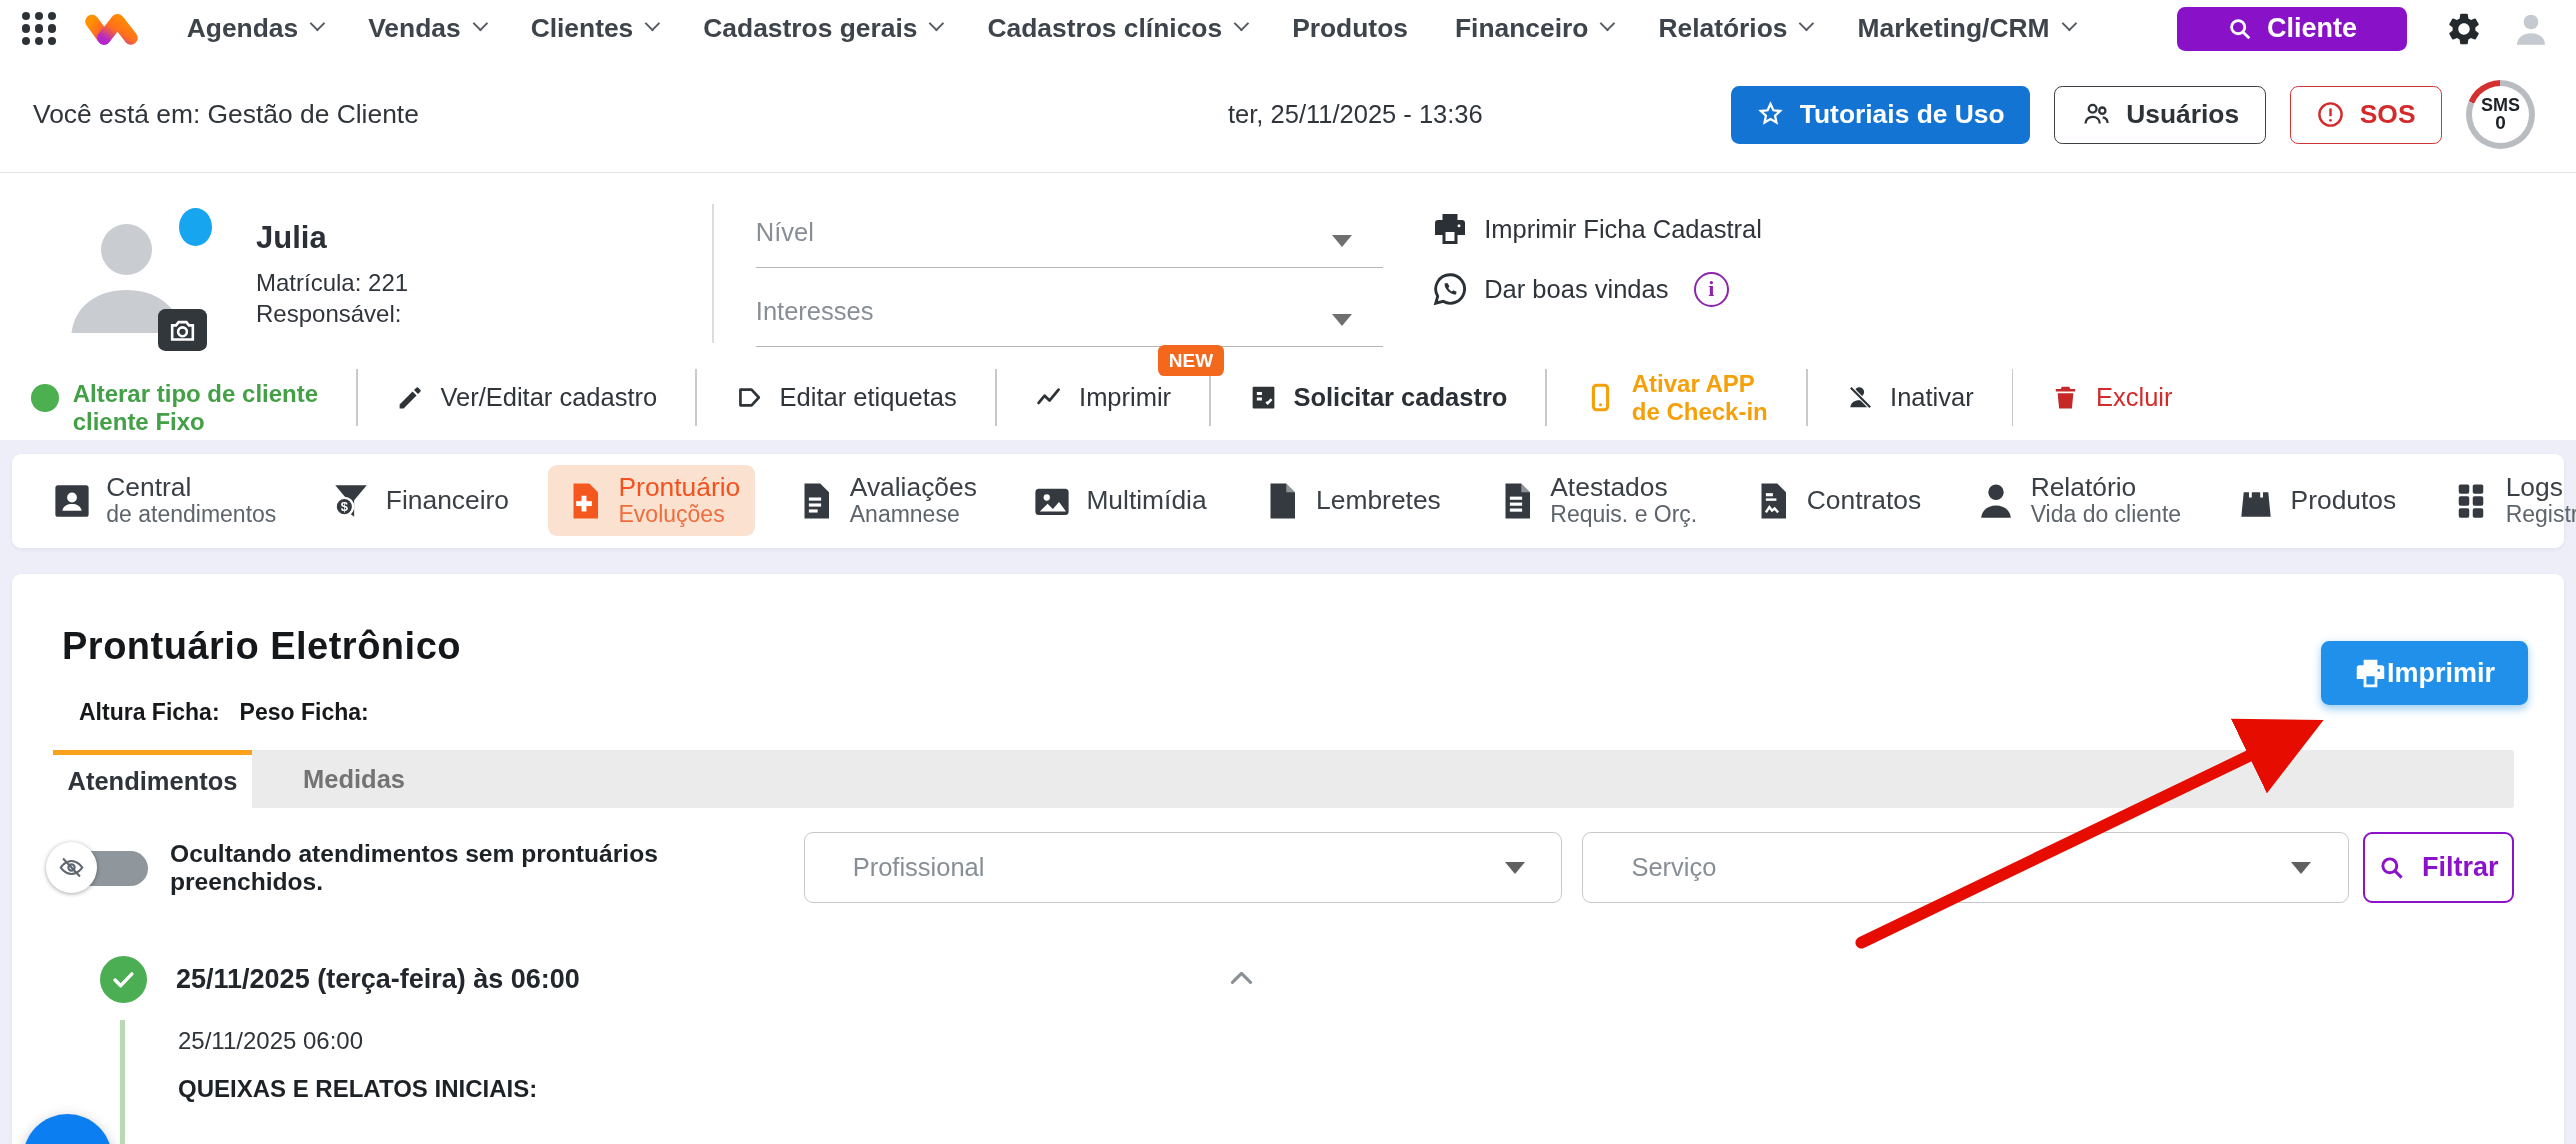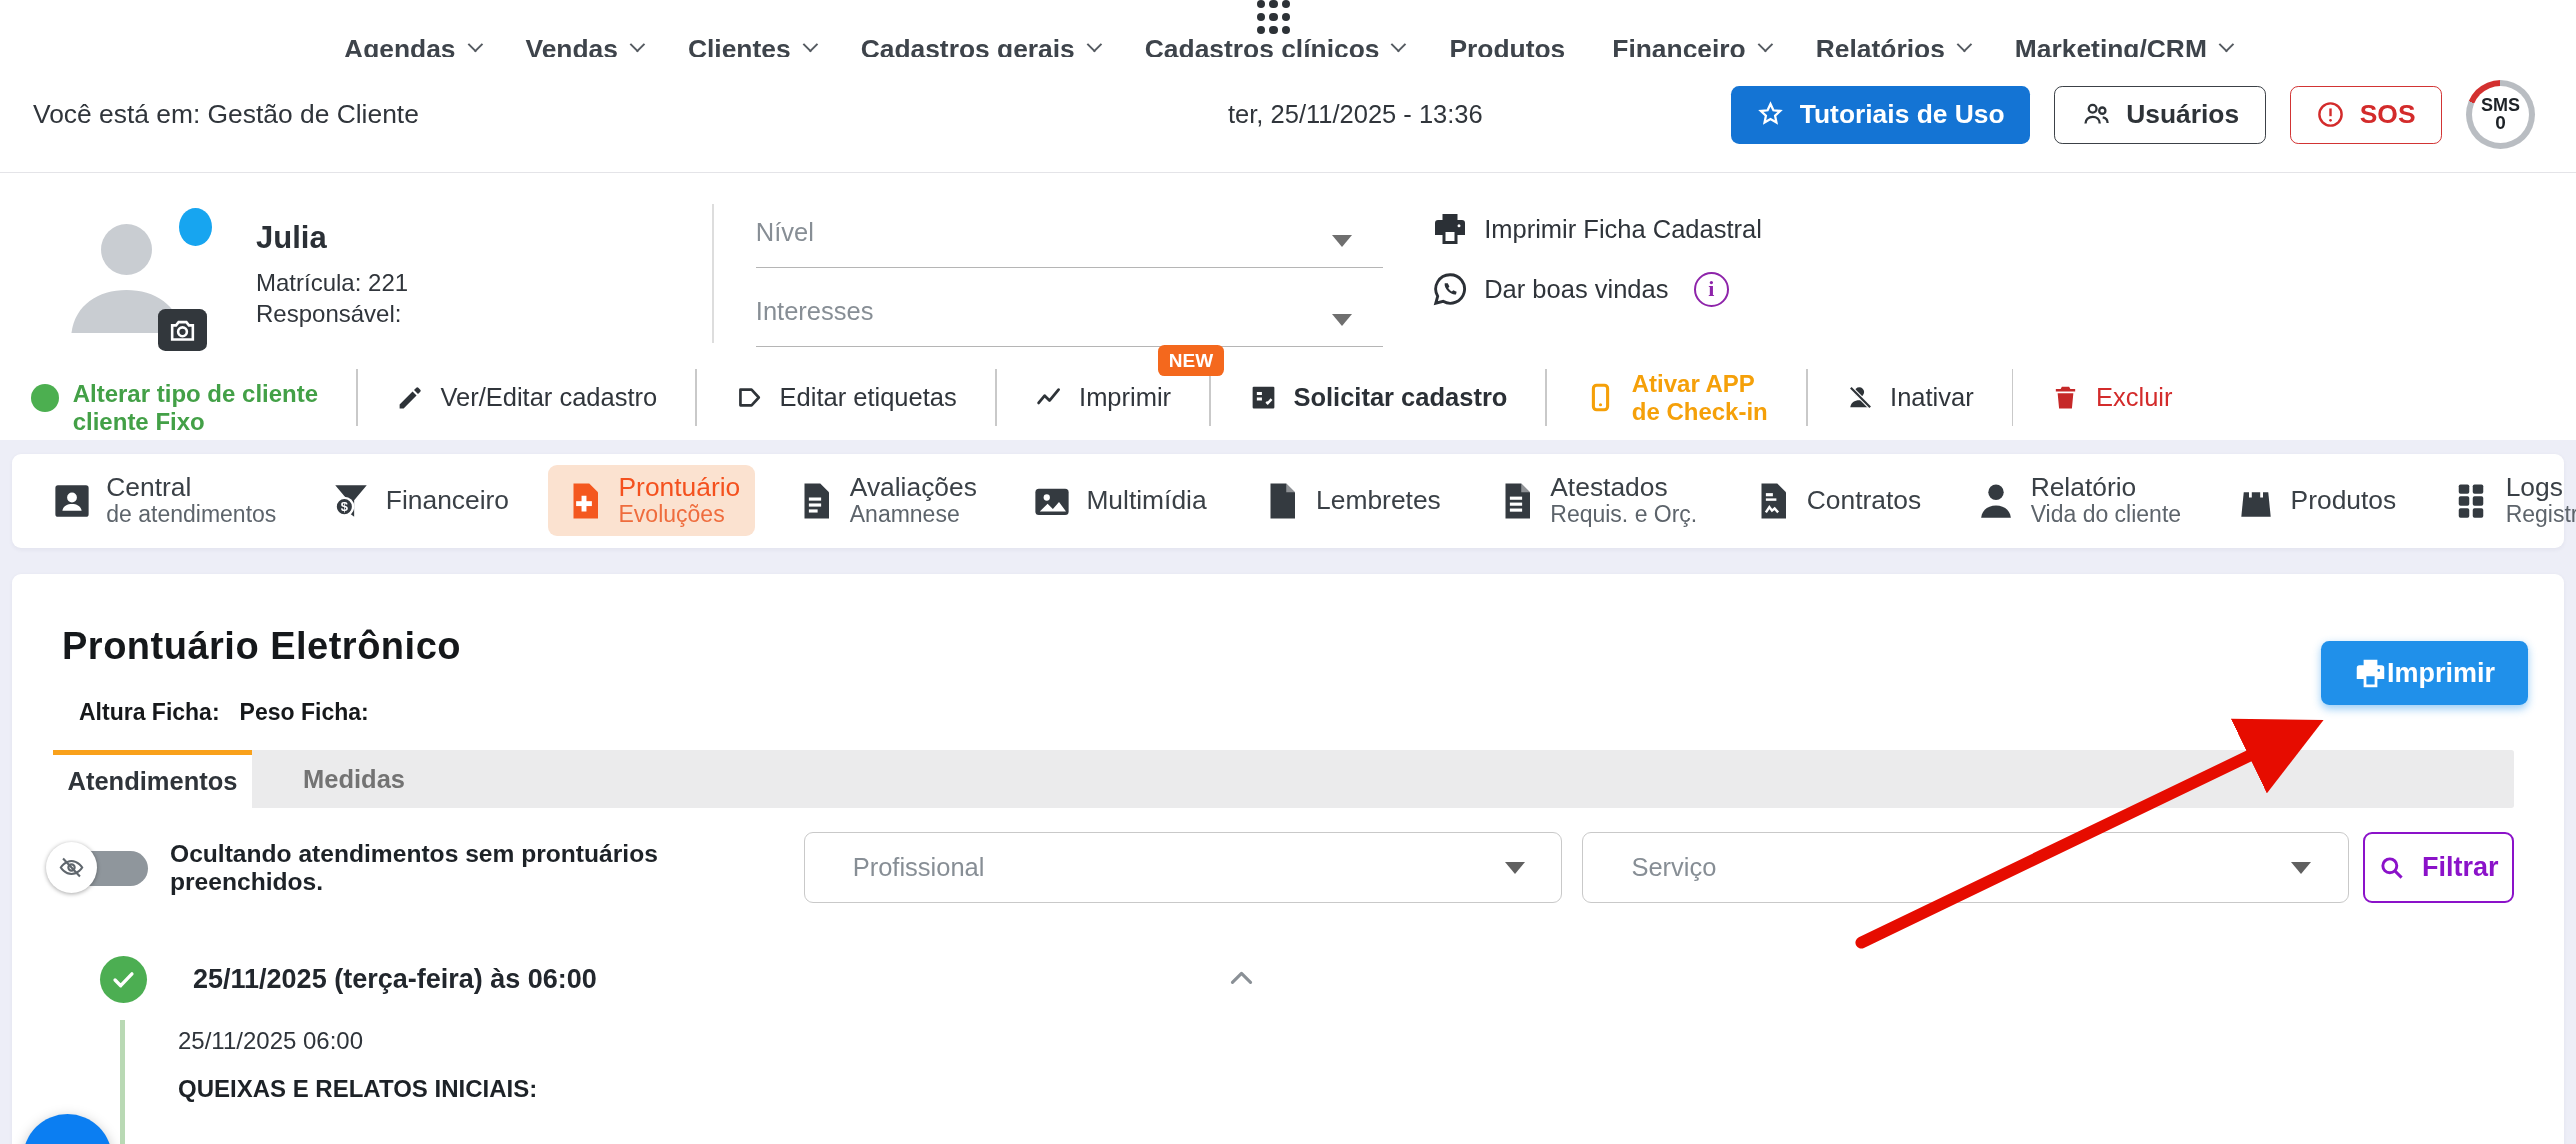--- a/index.html
+++ b/index.html
@@ -1,21 +1,21 @@
 <!DOCTYPE html>
 <html style="font-size:14.6px"><head>
 <meta charset="utf-8">
 <style>
   * { margin:0; padding:0; box-sizing:border-box; }
   html,body { width:2576px; height:1145px; }
   body { font-family:"Liberation Sans","DejaVu Sans",sans-serif; background:#edeef7; overflow:hidden; }
   .page { position:relative; width:2576px; height:1145px; overflow:hidden; }
 
   
-  .topbar { height:57px; background:#fff; display:flex; align-items:center; padding:0 24px 0 22px;flex-direction:column; }
+  .topbar { height:57px; background:#fff; display:flex; align-items:center; padding:0 24px 0 22px; }
   .apps-grid { display:grid; grid-template-columns:repeat(3,8.2px); grid-gap:4.6px; margin-right:27px; cursor:pointer; }
   .apps-grid i { width:8.2px; height:8.2px; border-radius:50%; background:#2d3237; }
   .logo { width:60px; height:42px; margin-right:44px; }
   .menu { display:flex; align-items:center; gap:47px; }
   .menu-item { display:flex; align-items:center; gap:12px; font-size:26.4px; font-weight:700; color:#3e444b; cursor:pointer; white-space:nowrap; }
   .chev { width:11px; height:11px; border-right:2.4px solid #555b61; border-bottom:2.4px solid #555b61; transform:rotate(45deg) translateY(-2.7px); margin-top:-5.5px; }
   .client-btn { margin-left:auto; height:44px; min-width:230px; background:#8912c9; border-radius:8.2px; display:flex; align-items:center; justify-content:center; gap:14.6px; color:#fff; font-size:27px; font-weight:700; cursor:pointer; padding:0 31px; }
   .gear { width:38px; height:38px; color:#24292e; margin-left:38px; cursor:pointer; }
   .avatar-sm { width:42px; height:42px; color:#c5cad0; margin-left:27px; cursor:pointer; }
 
@@ -97,21 +97,21 @@
   .toggle-label { margin-left:18px; font-size:24.6px; font-weight:700; color:#1d2227; }
   .selbox { height:71px; border:1.8px solid #c9c9c9; border-radius:9px; display:flex; align-items:center; justify-content:space-between; padding:0 29px; cursor:pointer; background:#fff; }
   .selbox .sel-label { font-size:25.5px;margin-left:19px; }
   .selbox .tri { margin-right:7.3px; border-top-color:#606060; }
   .selbox.prof { width:800px; margin-left:22px; }
   .selbox.serv { width:808px; margin-left:20px; }
   .filtrar { margin-left:14px; width:160px; height:71px; border:2.3px solid #8b12c9; border-radius:9px; color:#8b12c9; display:flex; align-items:center; justify-content:center; gap:17px; font-size:27px; font-weight:700; cursor:pointer; background:#fff; }
   .filtrar .icn { width:27px; height:27px; }
 
   .entry { position:relative; margin-top:51px; }
-  .entry-head { display:flex; align-items:center; gap:46px; margin-left:88px; }
+  .entry-head { display:flex; align-items:center; gap:29px; margin-left:88px; }
   .check-circle { width:47px; height:47px; border-radius:50%; background:#4cae52; display:flex; align-items:center; justify-content:center; color:#fff; flex:0 0 auto; }
   .check-circle .icn { width:27px; height:27px; }
   .entry-title { font-size:27px; font-weight:700; color:#22272d; }
   .collapse { position:absolute; left:1214px; top:7.3px; width:31px; height:31px; color:#8a9096; cursor:pointer; }
   .entry-line { position:absolute; left:108px; top:64px; width:4.6px; height:182px; background:#b9d9b4; }
   .entry-body { margin:24px 0 0 166px; }
   .e-date { font-size:24px; color:#2f343a; }
   .e-sec1 { font-size:24px; font-weight:700; color:#1d2227; margin-top:20px; }
 
   .chat-bubble { position:absolute; left:23px; top:1114px; width:89px; height:89px; border-radius:50%; background:#0b7ef2; z-index:60; box-shadow:0 3.6px 12.8px rgba(0,0,0,.25); cursor:pointer; }

